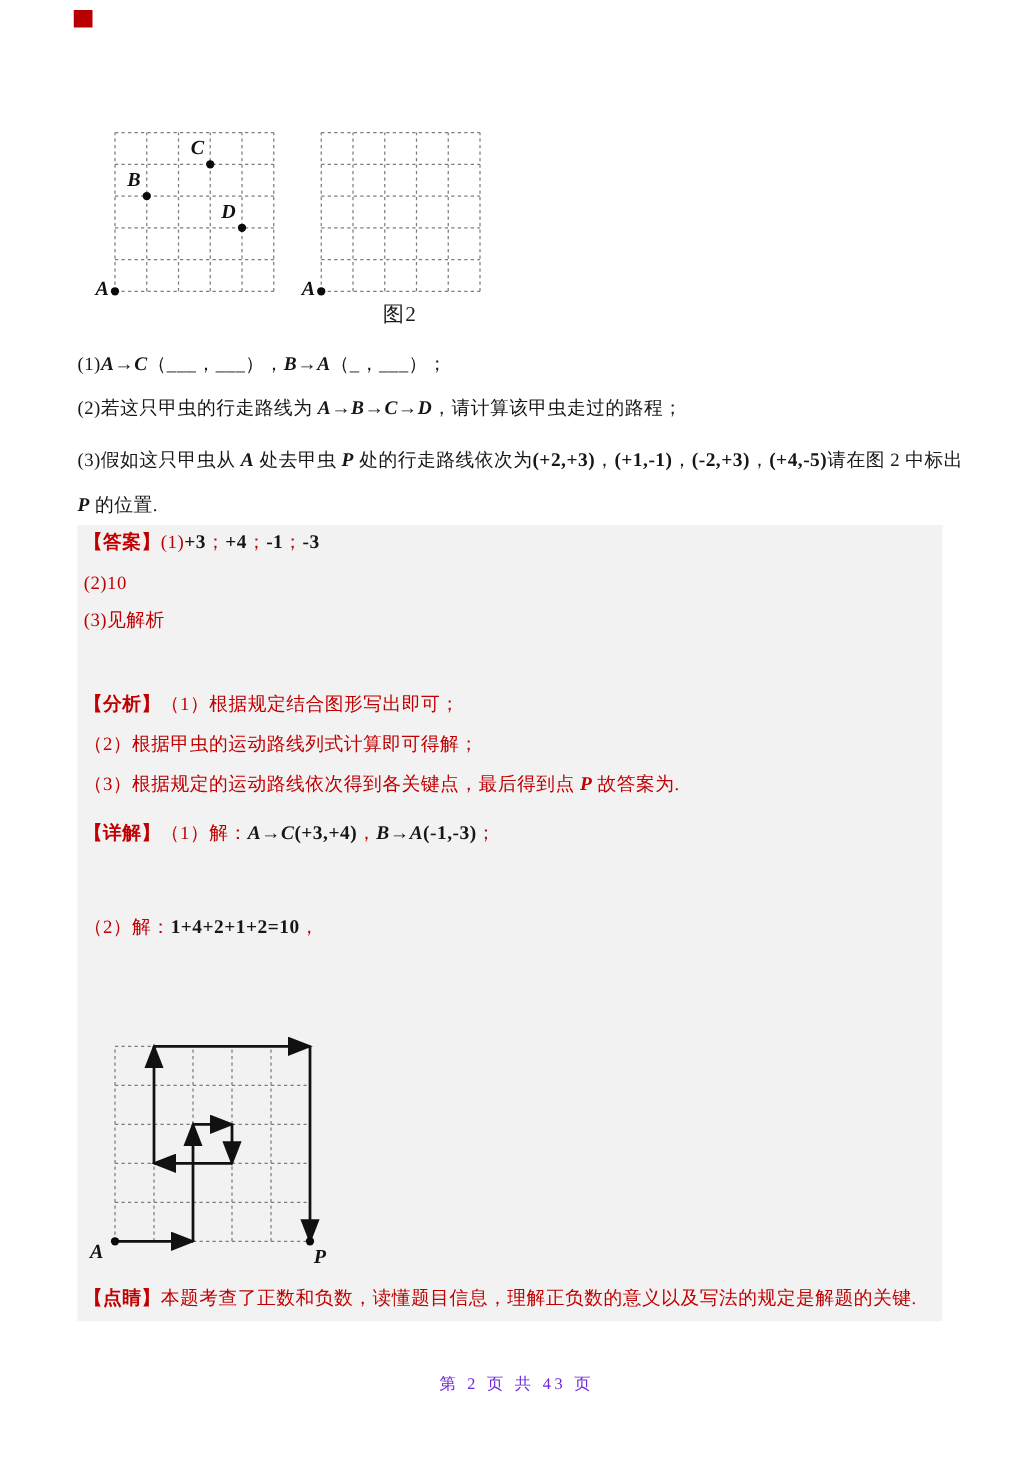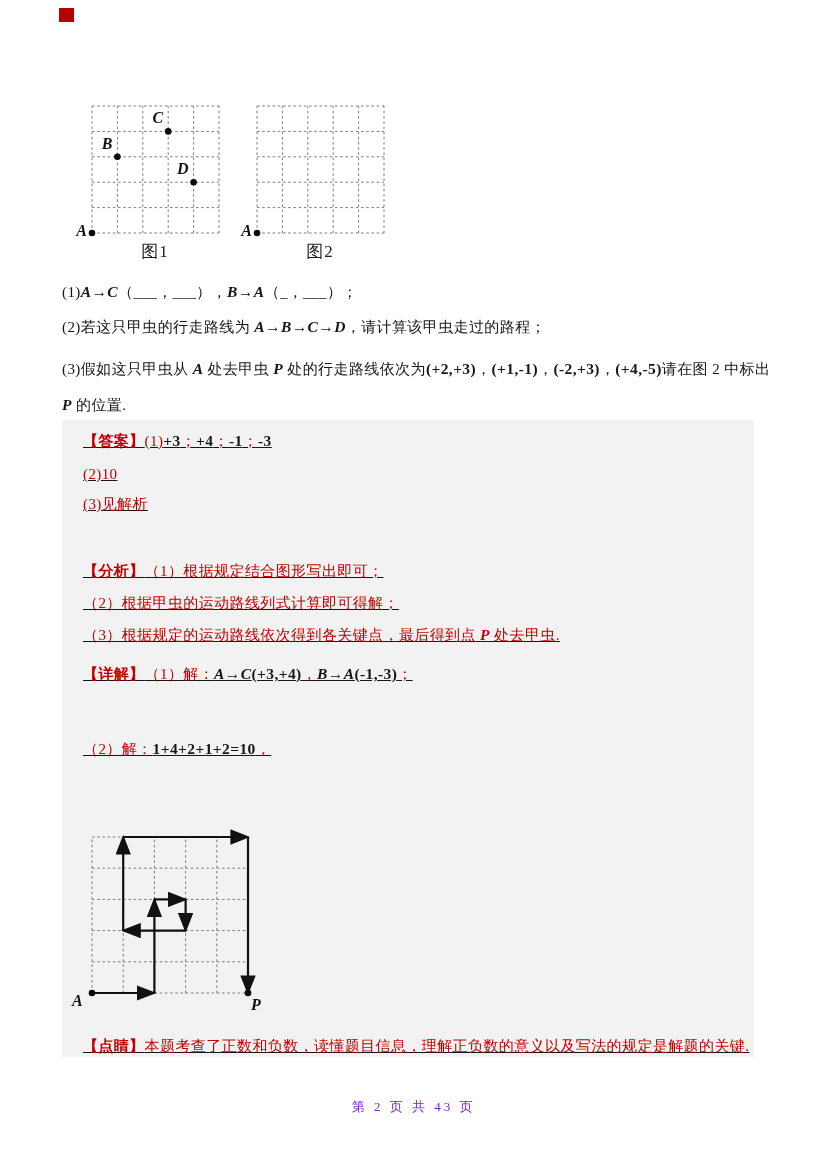--- a/index.html
+++ b/index.html
@@ -8,21 +8,21 @@
   .red-marker{position:absolute;left:59px;top:8px;width:15px;height:14px;background:#b80000;}
   .figbox{position:absolute;}
   .caption{position:absolute;font-size:17px;color:#1d1d1d;text-align:center;letter-spacing:1px;}
   .cap1{left:70px;top:240px;width:170px;}
   .cap2{left:235px;top:240px;width:170px;}
   .q{position:absolute;left:62px;width:712px;font-size:15px;line-height:22px;letter-spacing:0.4px;margin:0;}
   .q1{top:281px;}
   .q2{top:316px;}
   .q3{top:351px;line-height:36px;}
   .answer-block{position:absolute;left:62px;top:420px;width:692px;height:637px;background:#f3f2f2;}
-  .s{position:absolute;left:21px;width:680px;font-size:15px;line-height:32px;letter-spacing:0.4px;margin:0;text-decoration:underline;}
+  .s{position:absolute;left:5px;width:680px;font-size:15px;line-height:18px;letter-spacing:0.4px;margin:0;}
   .sa1{top:5px;} .sa2{top:38px;} .sa3{top:68px;}
   .sn1{top:135px;} .sn2{top:167px;} .sn3{top:199px;}
   .sd1{top:238px;} .sd2{top:280px;} .sd3{top:313px;} .sd4{top:343px;} .sd5{top:375px;}
   .sp1{top:610px;}
   .fig3{left:2px;top:403px;}
   .footer{position:absolute;left:0;top:1098px;width:827px;text-align:center;
           font-size:13px;color:#6d28d9;letter-spacing:3px;}
   .t-k{color:#161616;}
   .t-m{font-style:italic;font-weight:700;font-size:15.5px;}
   .t-mb{font-weight:700;font-size:15.5px;}
@@ -52,21 +52,20 @@
         <line x1="22" y1="10" x2="149" y2="10" stroke="#7d7d7d" stroke-width="1" stroke-dasharray="2.6 2.6"></line>
         <circle cx="22" cy="137" r="3.3" fill="#0a0a0a"></circle>
         <text x="17" y="140" text-anchor="end" style="font:italic 700 16px &quot;Liberation Serif&quot;, serif; fill:#111;">A</text>
         <circle cx="47.4" cy="60.80000000000001" r="3.3" fill="#0a0a0a"></circle>
         <text x="42.4" y="52.80000000000001" text-anchor="end" style="font:italic 700 16px &quot;Liberation Serif&quot;, serif; fill:#111;">B</text>
         <circle cx="98.19999999999999" cy="35.400000000000006" r="3.3" fill="#0a0a0a"></circle>
         <text x="93.19999999999999" y="27.400000000000006" text-anchor="end" style="font:italic 700 16px &quot;Liberation Serif&quot;, serif; fill:#111;">C</text>
         <circle cx="123.6" cy="86.2" r="3.3" fill="#0a0a0a"></circle>
         <text x="118.6" y="78.2" text-anchor="end" style="font:italic 700 16px &quot;Liberation Serif&quot;, serif; fill:#111;">D</text>
       </svg></div>
-  <div class="caption cap1">图1</div>
 
   <div class="figbox" style="left:235px;top:96px;"><svg width="170" height="150">
         <line x1="22" y1="137" x2="22" y2="10" stroke="#7d7d7d" stroke-width="1" stroke-dasharray="2.6 2.6"></line>
         <line x1="47.4" y1="137" x2="47.4" y2="10" stroke="#7d7d7d" stroke-width="1" stroke-dasharray="2.6 2.6"></line>
         <line x1="72.8" y1="137" x2="72.8" y2="10" stroke="#7d7d7d" stroke-width="1" stroke-dasharray="2.6 2.6"></line>
         <line x1="98.19999999999999" y1="137" x2="98.19999999999999" y2="10" stroke="#7d7d7d" stroke-width="1" stroke-dasharray="2.6 2.6"></line>
         <line x1="123.6" y1="137" x2="123.6" y2="10" stroke="#7d7d7d" stroke-width="1" stroke-dasharray="2.6 2.6"></line>
         <line x1="149" y1="137" x2="149" y2="10" stroke="#7d7d7d" stroke-width="1" stroke-dasharray="2.6 2.6"></line>
         <line x1="22" y1="137" x2="149" y2="137" stroke="#7d7d7d" stroke-width="1" stroke-dasharray="2.6 2.6"></line>
         <line x1="22" y1="111.6" x2="149" y2="111.6" stroke="#7d7d7d" stroke-width="1" stroke-dasharray="2.6 2.6"></line>
@@ -83,21 +82,21 @@
   <p class="q q2"><span class="t-k">(2)若这只甲虫的行走路线为 </span><span class="t-m">A→B→C→D</span><span class="t-k">，请计算该甲虫走过的路程；</span></p>
   <p class="q q3"><span class="t-k">(3)假如这只甲虫从 </span><span class="t-m">A</span><span class="t-k"> 处去甲虫 </span><span class="t-m">P</span><span class="t-k"> 处的行走路线依次为</span><span class="t-mb">(+2,+3)</span><span class="t-k">，</span><span class="t-mb">(+1,-1)</span><span class="t-k">，</span><span class="t-mb">(-2,+3)</span><span class="t-k">，</span><span class="t-mb">(+4,-5)</span><span class="t-k">请在图 2 中标出 </span><span class="t-m">P</span><span class="t-k"> 的位置.</span></p>
 
   <div class="answer-block">
     <p class="s sa1"><span class="t-rb">【答案】</span><span class="t-r">(1)</span><span class="t-mb">+3</span><span class="t-r">；</span><span class="t-mb">+4</span><span class="t-r">；</span><span class="t-mb">-1</span><span class="t-r">；</span><span class="t-mb">-3</span></p>
     <p class="s sa2"><span class="t-r">(2)10</span></p>
     <p class="s sa3"><span class="t-r">(3)见解析</span></p>
 
     <p class="s sn1"><span class="t-rb">【分析】</span><span class="t-r">（1）根据规定结合图形写出即可；</span></p>
     <p class="s sn2"><span class="t-r">（2）根据甲虫的运动路线列式计算即可得解；</span></p>
-    <p class="s sn3"><span class="t-r">（3）根据规定的运动路线依次得到各关键点，最后得到点 </span><span class="t-rm">P</span><span class="t-r"> 处去甲虫.</span></p>
+    <p class="s sn3"><span class="t-r">（3）根据规定的运动路线依次得到各关键点，最后得到点 </span><span class="t-rm">P</span><span class="t-r"> 故答案为.</span></p>
 
     <p class="s sd1"><span class="t-rb">【详解】</span><span class="t-r">（1）解：</span><span class="t-m">A→C</span><span class="t-mb">(+3,+4)</span><span class="t-r">，</span><span class="t-m">B→A</span><span class="t-mb">(-1,-3)</span><span class="t-r">；</span></p>
     <p class="s sd3"><span class="t-r">（2）解：</span><span class="t-mb">1+4+2+1+2=10</span><span class="t-r">，</span></p>
 
     <div class="figbox fig3"><svg width="215" height="200">
           <line x1="28" y1="170" x2="28" y2="14" stroke="#7d7d7d" stroke-width="1" stroke-dasharray="2.6 2.6"></line>
           <line x1="59.2" y1="170" x2="59.2" y2="14" stroke="#7d7d7d" stroke-width="1" stroke-dasharray="2.6 2.6"></line>
           <line x1="90.4" y1="170" x2="90.4" y2="14" stroke="#7d7d7d" stroke-width="1" stroke-dasharray="2.6 2.6"></line>
           <line x1="121.6" y1="170" x2="121.6" y2="14" stroke="#7d7d7d" stroke-width="1" stroke-dasharray="2.6 2.6"></line>
           <line x1="152.8" y1="170" x2="152.8" y2="14" stroke="#7d7d7d" stroke-width="1" stroke-dasharray="2.6 2.6"></line>

